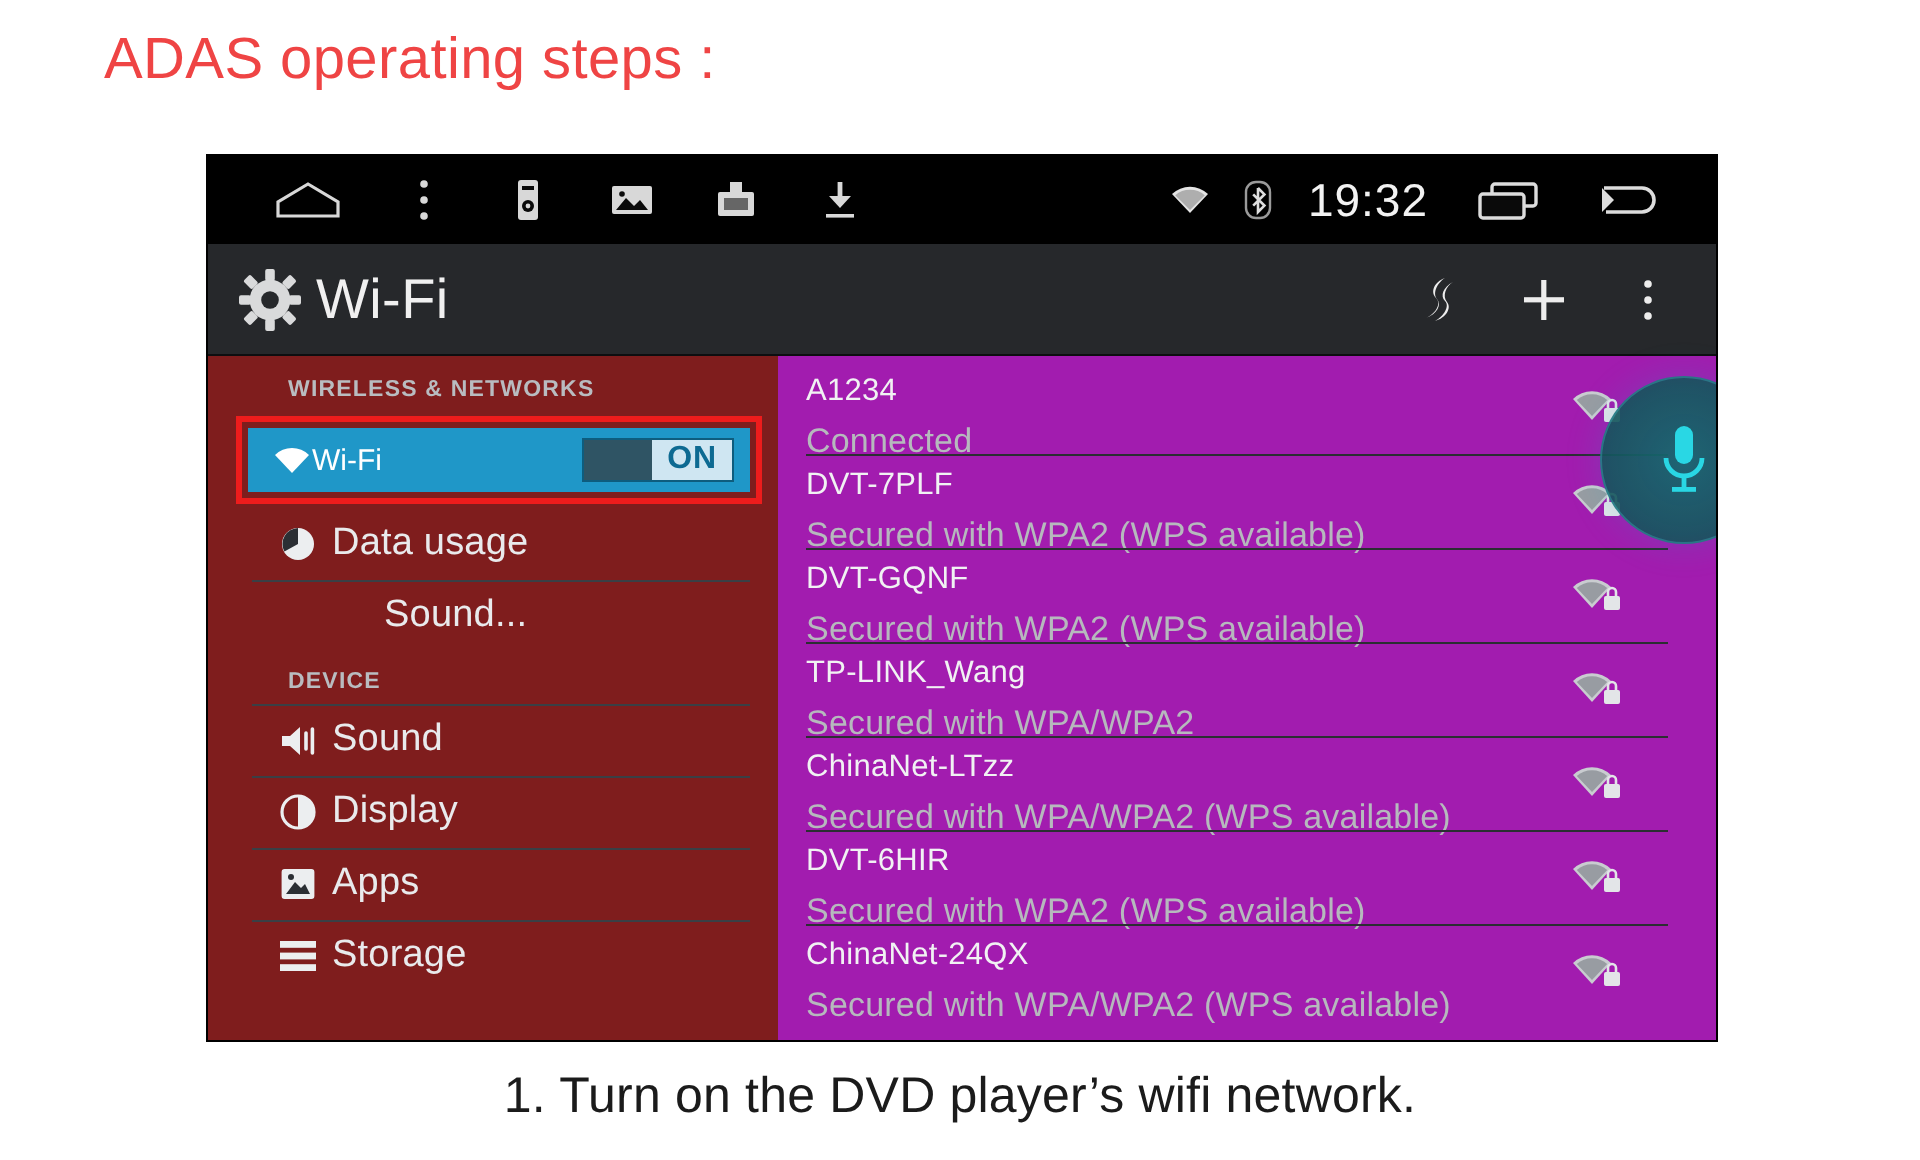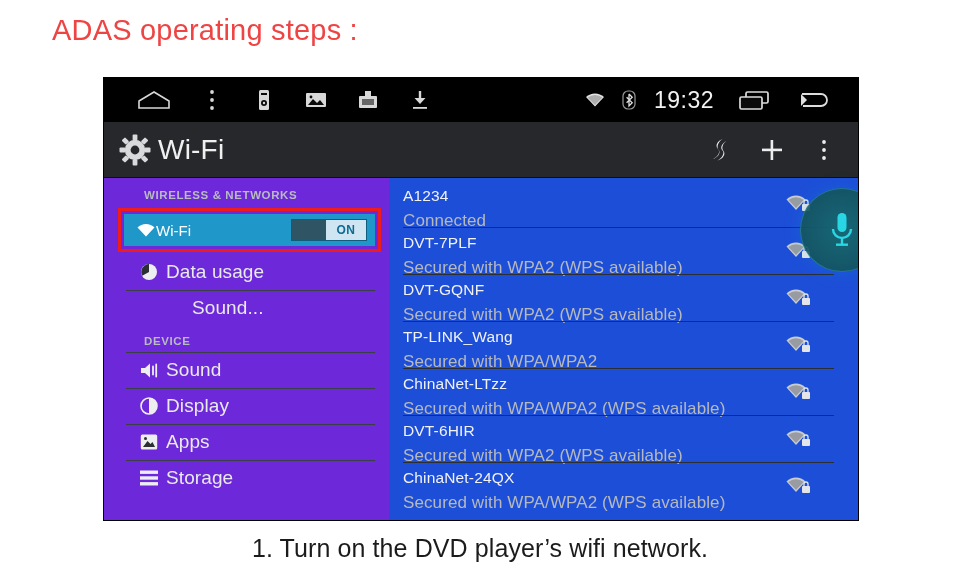--- a/index.html
+++ b/index.html
@@ -93,21 +93,21 @@
   .body {
     position: relative;
     height: 342px;
     display: flex;
     background: #17181a;
   }
 
   
   .sidebar {
     width: 285px;
-    background: #6d28d9;
+    background: #7f1d1d;
     position: relative;
     padding-top: 2px;
   }
   .sec-header {
     font-size: 11.5px;
     color: #b9bcc0;
     font-weight: bold;
     letter-spacing: .6px;
     padding: 9px 0 5px 40px;
   }
@@ -164,30 +164,30 @@
     width: 76px; height: 22px;
     display: flex;
     border: 1px solid #0e5d7e;
     background: #2c4c5b;
   }
   .toggle .track-off { flex: 1; background: #2f5464; }
   .toggle .thumb-on {
     flex: 0 0 40px;
     background: #cfe6f2;
     color: #0d6a92;
-    font-size: 12px;
+    font-size: 16px;
     font-weight: bold;
     display: flex; align-items: center; justify-content: center;
     letter-spacing: .4px;
   }
 
   
   .netlist {
     flex: 1;
-    background: #1d4ed8;
+    background: #a21caf;
     position: relative;
     padding-left: 14px;
     padding-top: 2px;
   }
   .netrow {
     position: relative;
     height: 47px;
     padding: 6px 0 0 0;
   }
   .netrow + .netrow::before {

